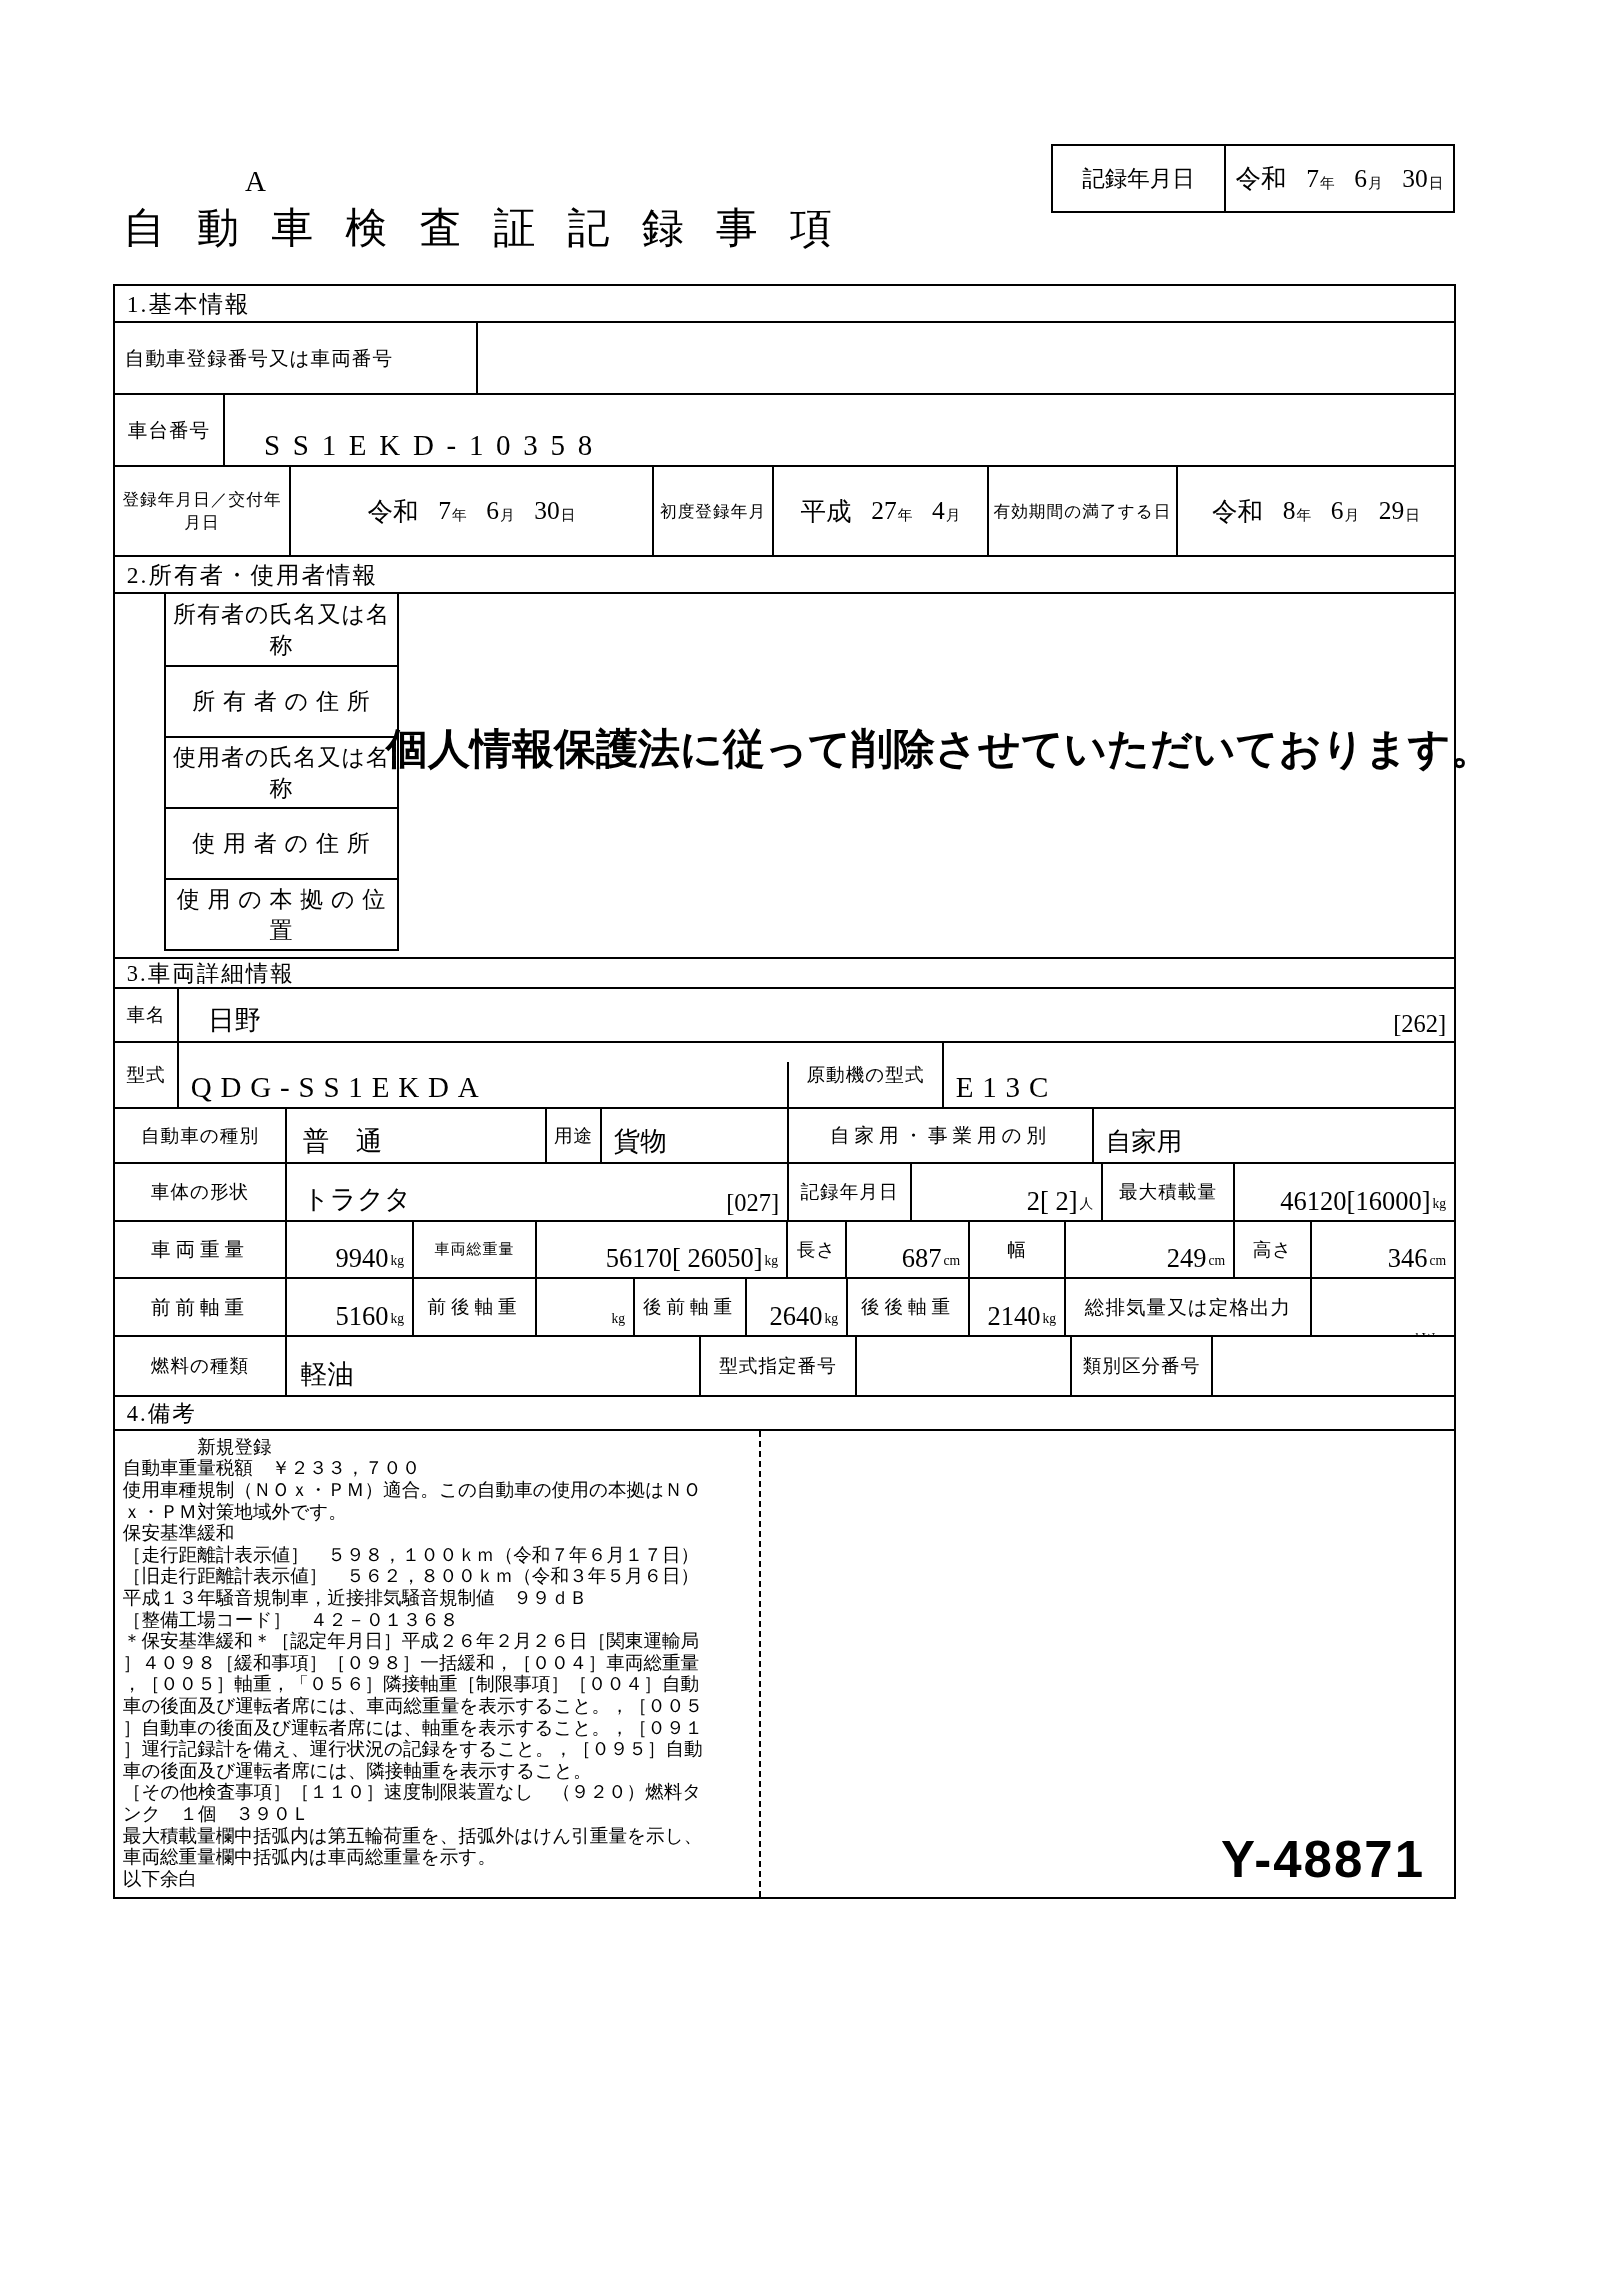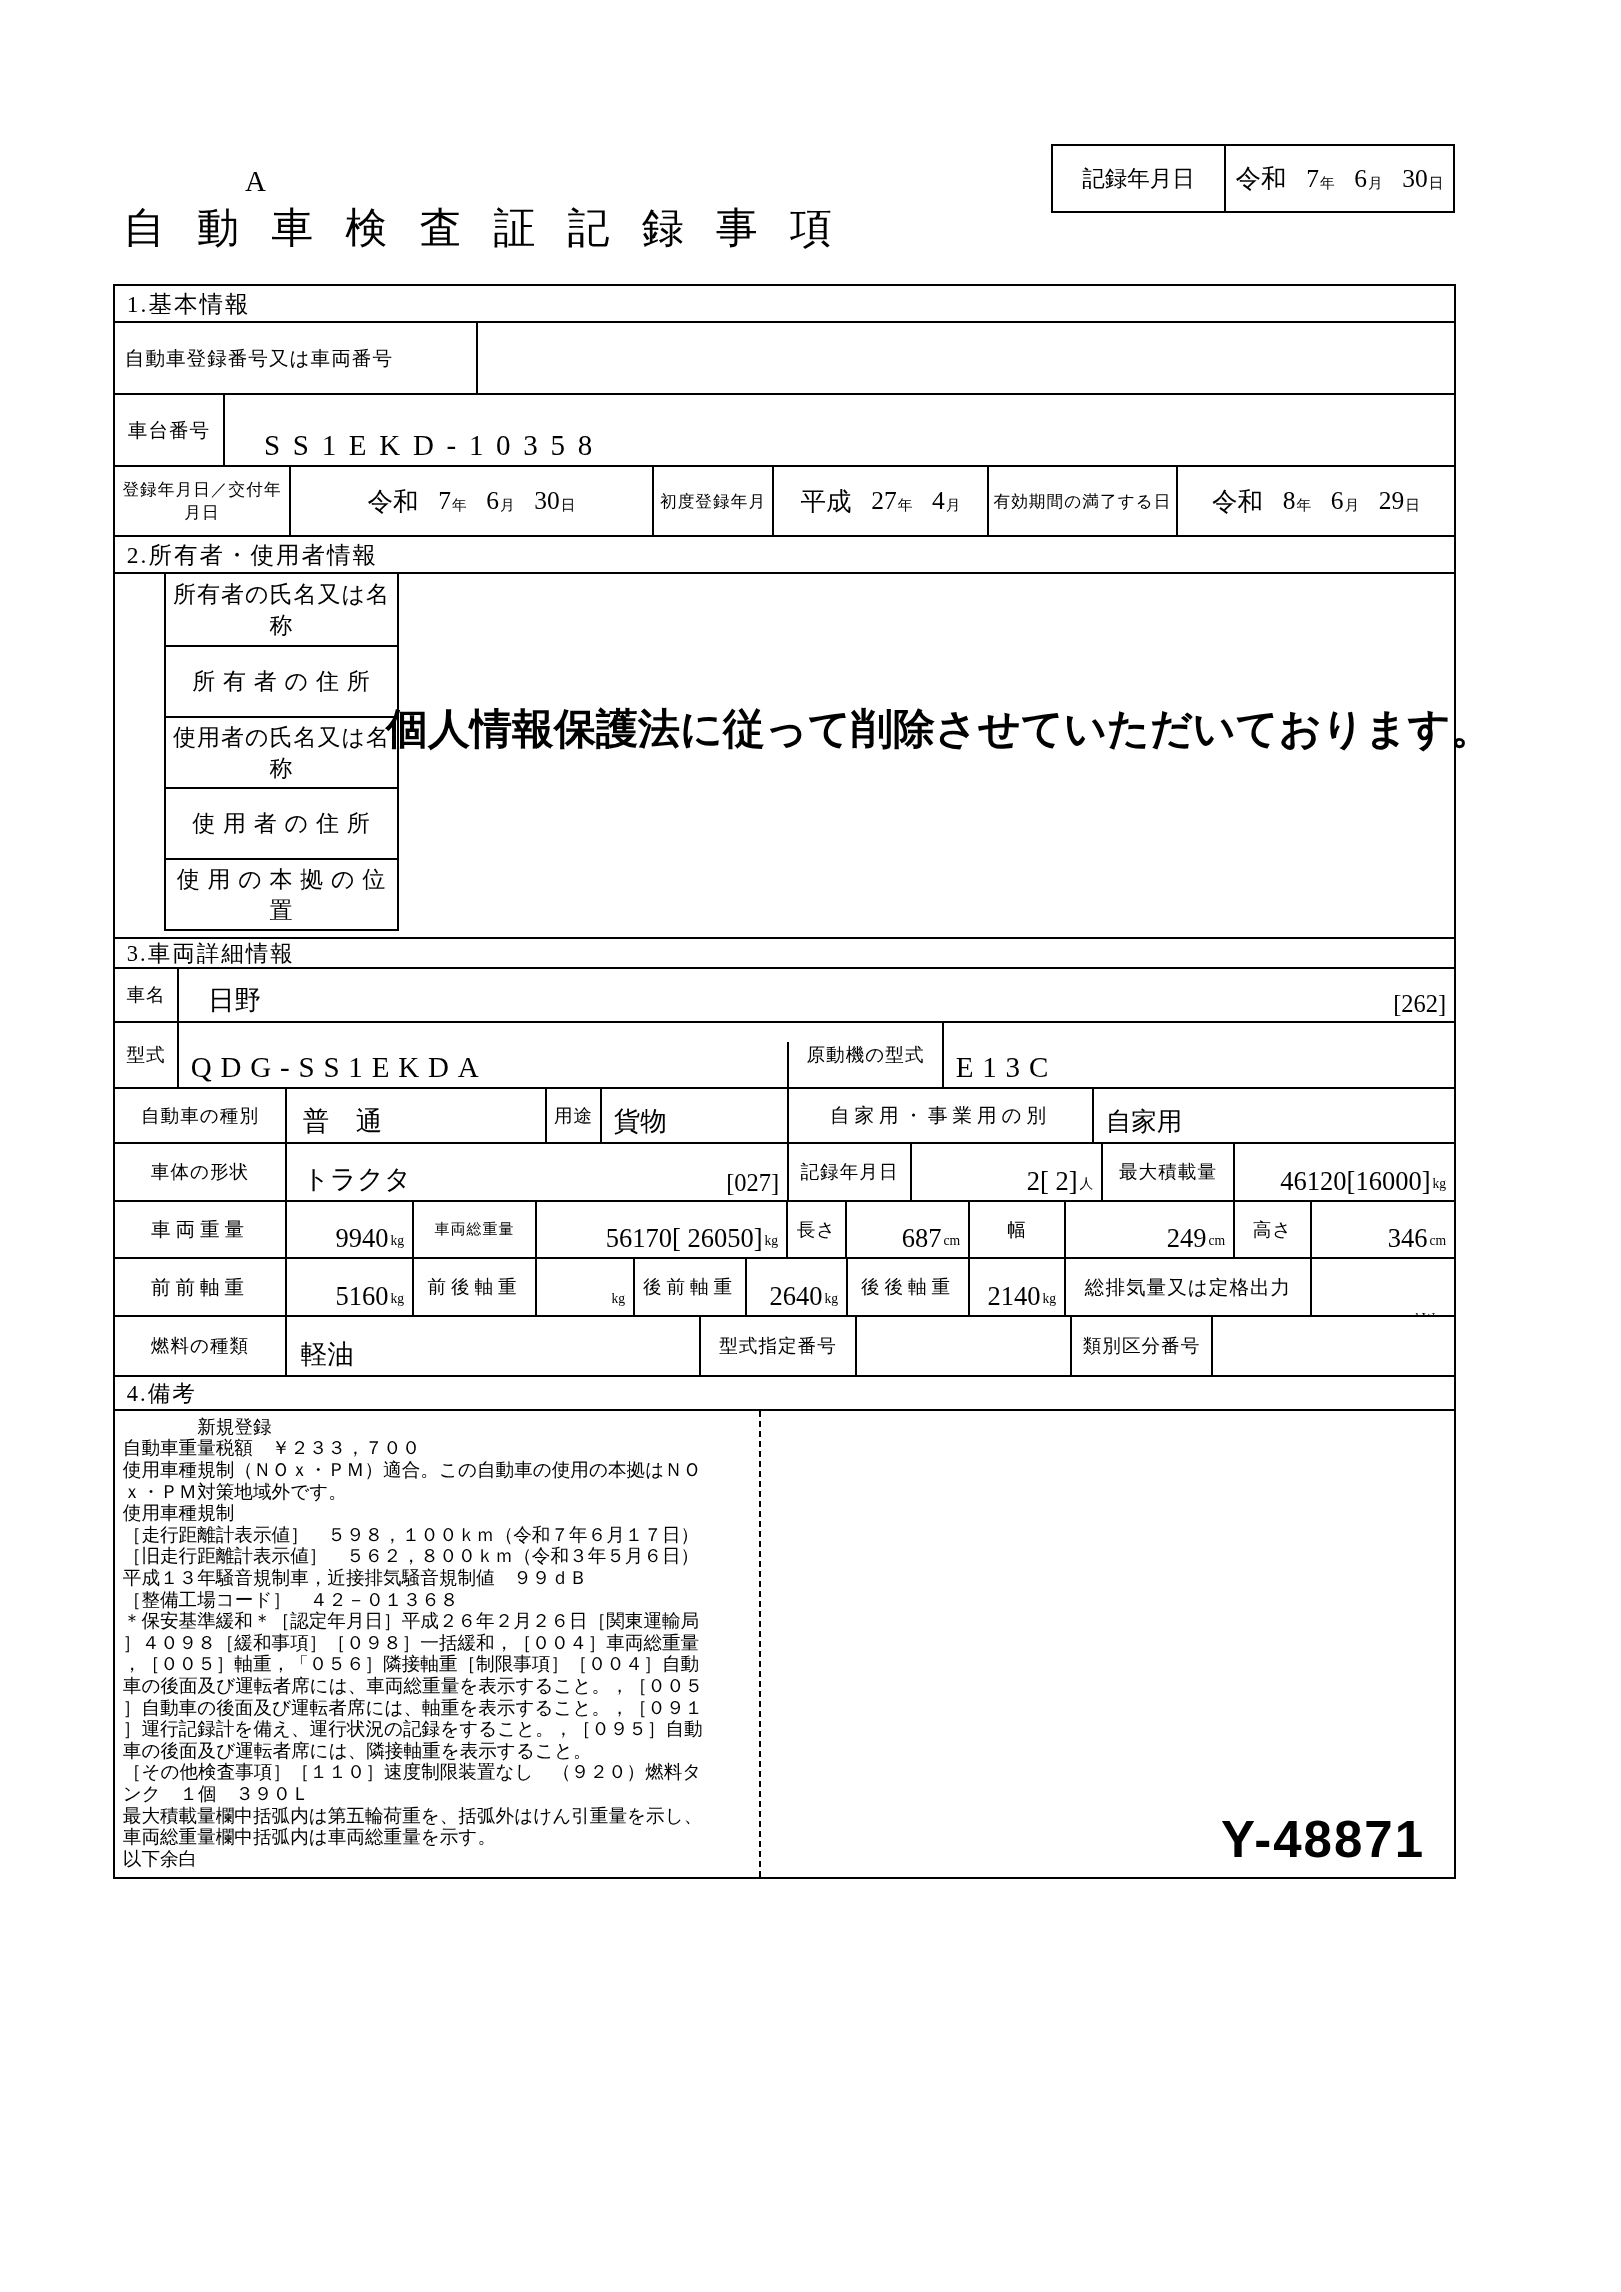--- a/index.html
+++ b/index.html
@@ -102,21 +102,21 @@
 
     <div class="sechdr">1.基本情報</div>
     <div class="row" style="height:72px">
       <div class="cell lc left" style="flex:0 0 363px">自動車登録番号又は車両番号</div>
       <div class="cell vc" style="flex:1"></div>
     </div>
     <div class="row" style="height:72px">
       <div class="cell lc" style="flex:0 0 110px">車台番号</div>
       <div class="cell vc chassis-val" style="flex:1">SS1EKD-10358</div>
     </div>
-    <div class="row nb" style="height:68px">
+    <div class="row nb" style="height:88px">
       <div class="cell lc" style="flex:0 0 176px; font-size:16.7px">登録年月日／交付年月日</div>
       <div class="cell date" style="flex:0 0 363px">
         <span class="era">令和</span>
           <span class="dn">7</span>
           <span class="du">年</span>
           <span class="dn">6</span>
           <span class="du">月</span>
           <span class="dn">30</span>
           <span class="du">日</span>
       </div>
@@ -257,21 +257,21 @@
       <div class="cell vc" style="flex:1"></div>
     </div>
 
     <div class="sechdr small" style="height:36px">4.備考</div>
     <div class="s4body">
       <div class="rtext">
         <div class="rline">　　　　新規登録</div>
         <div class="rline">自動車重量税額　￥２３３，７００</div>
         <div class="rline">使用車種規制（ＮＯｘ・ＰＭ）適合。この自動車の使用の本拠はＮＯ</div>
         <div class="rline">ｘ・ＰＭ対策地域外です。</div>
-        <div class="rline">使用車種規制</div>
+        <div class="rline">保安基準緩和</div>
         <div class="rline">［走行距離計表示値］　５９８，１００ｋｍ（令和７年６月１７日）</div>
         <div class="rline">［旧走行距離計表示値］　５６２，８００ｋｍ（令和３年５月６日）</div>
         <div class="rline">平成１３年騒音規制車，近接排気騒音規制値　９９ｄＢ</div>
         <div class="rline">［整備工場コード］　４２－０１３６８</div>
         <div class="rline">＊保安基準緩和＊［認定年月日］平成２６年２月２６日［関東運輸局</div>
         <div class="rline">］４０９８［緩和事項］［０９８］一括緩和，［００４］車両総重量</div>
         <div class="rline">，［００５］軸重，「０５６］隣接軸重［制限事項］［００４］自動</div>
         <div class="rline">車の後面及び運転者席には、車両総重量を表示すること。，［００５</div>
         <div class="rline">］自動車の後面及び運転者席には、軸重を表示すること。，［０９１</div>
         <div class="rline">］運行記録計を備え、運行状況の記録をすること。，［０９５］自動</div>

